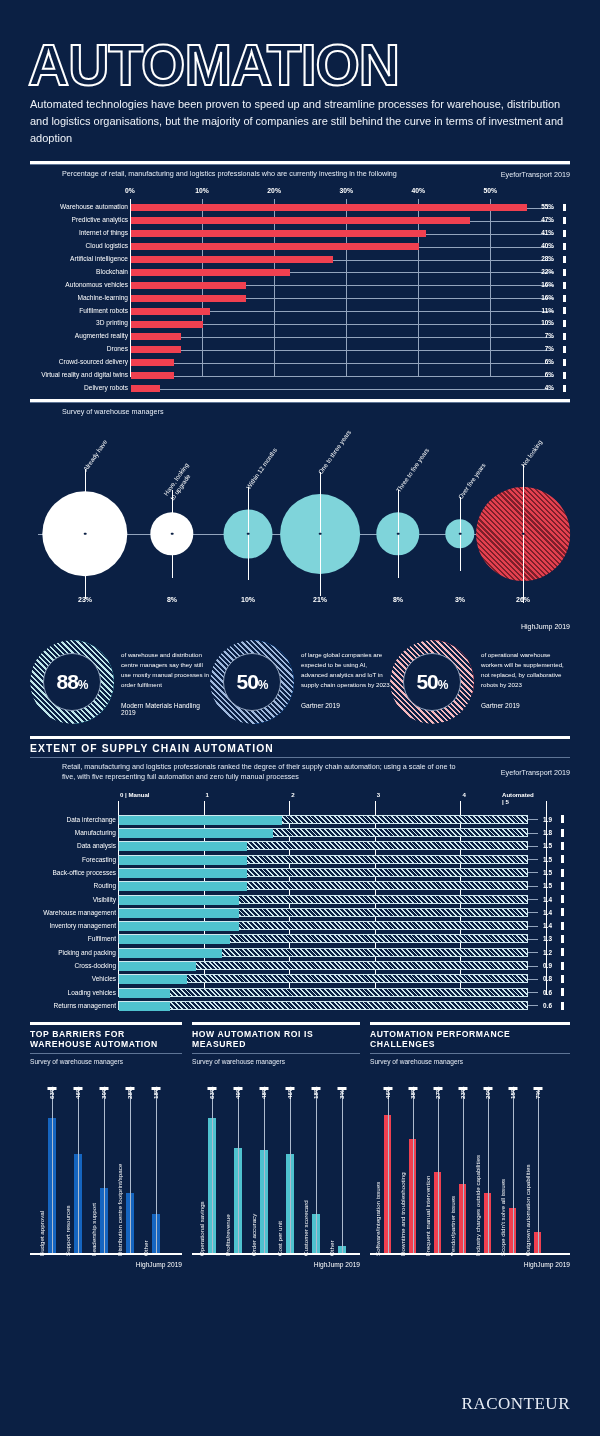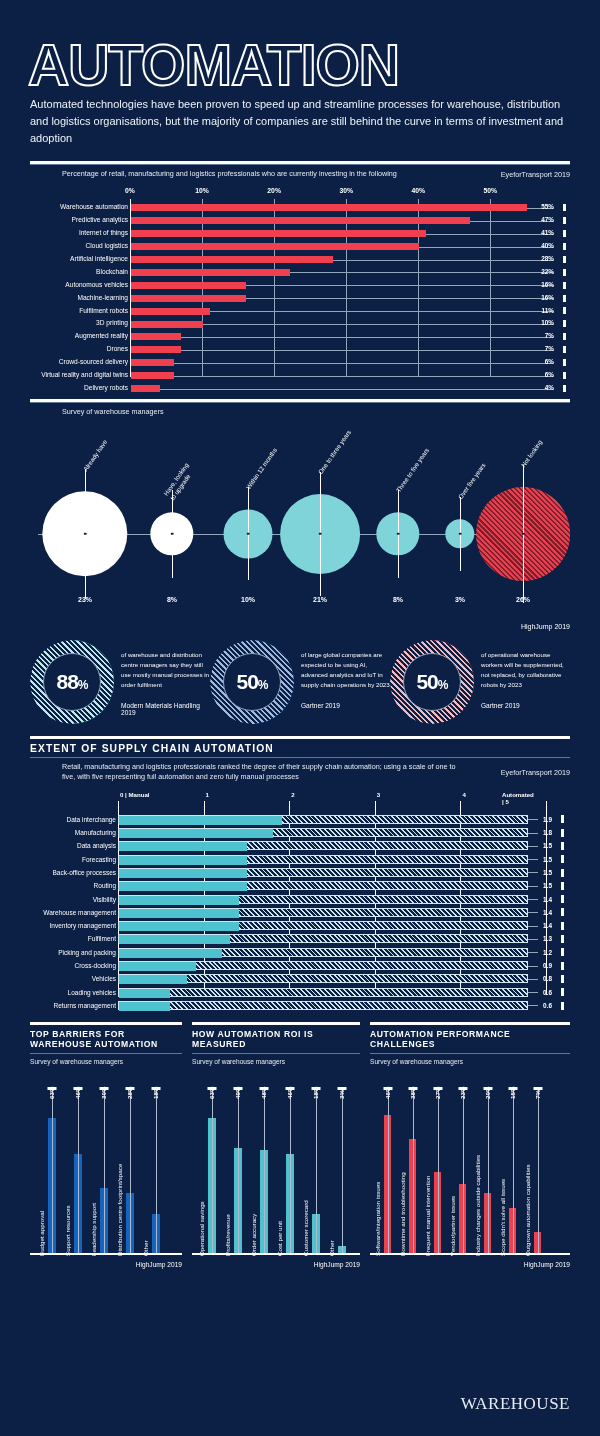--- a/index.html
+++ b/index.html
@@ -672,15 +672,15 @@
           <div class="vbar" style="left: 164px; width: 7px; height: 21px; background: rgb(240, 64, 80);"></div>
           <div class="vstem" style="left: 167.5px; height: 166px;"></div>
           <div class="vcap" style="left: 167.5px; top: 9.4px;"></div>
           <div class="vpct" style="left: 170.5px; top: 14.4px;">7%</div>
           <div class="vlab" style="left: 161px; top: 172px;">Outgrown automation capabilities</div>
         </div>
     </div>
   </div>
 
   <div class="footer">
-    <div class="logo">WAREHOUSE</div>
+    <div class="logo">RACONTEUR</div>
   </div>
 </div>
 
 </body></html>

